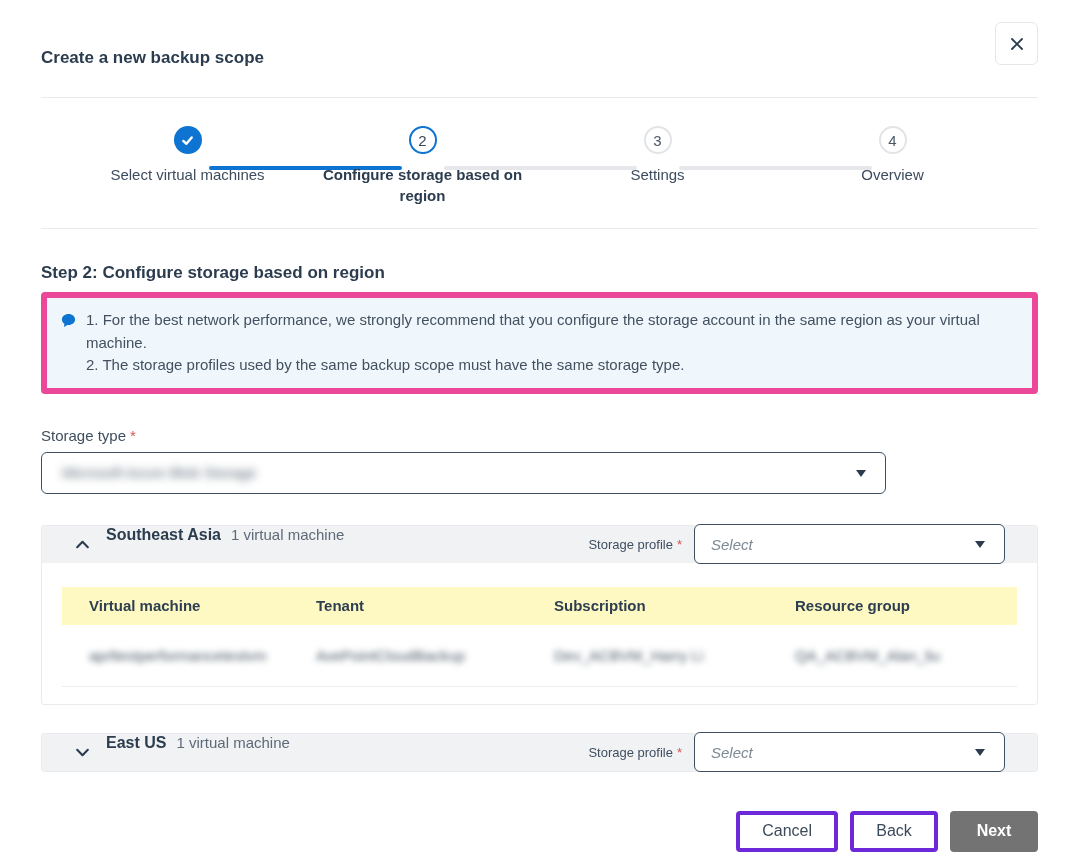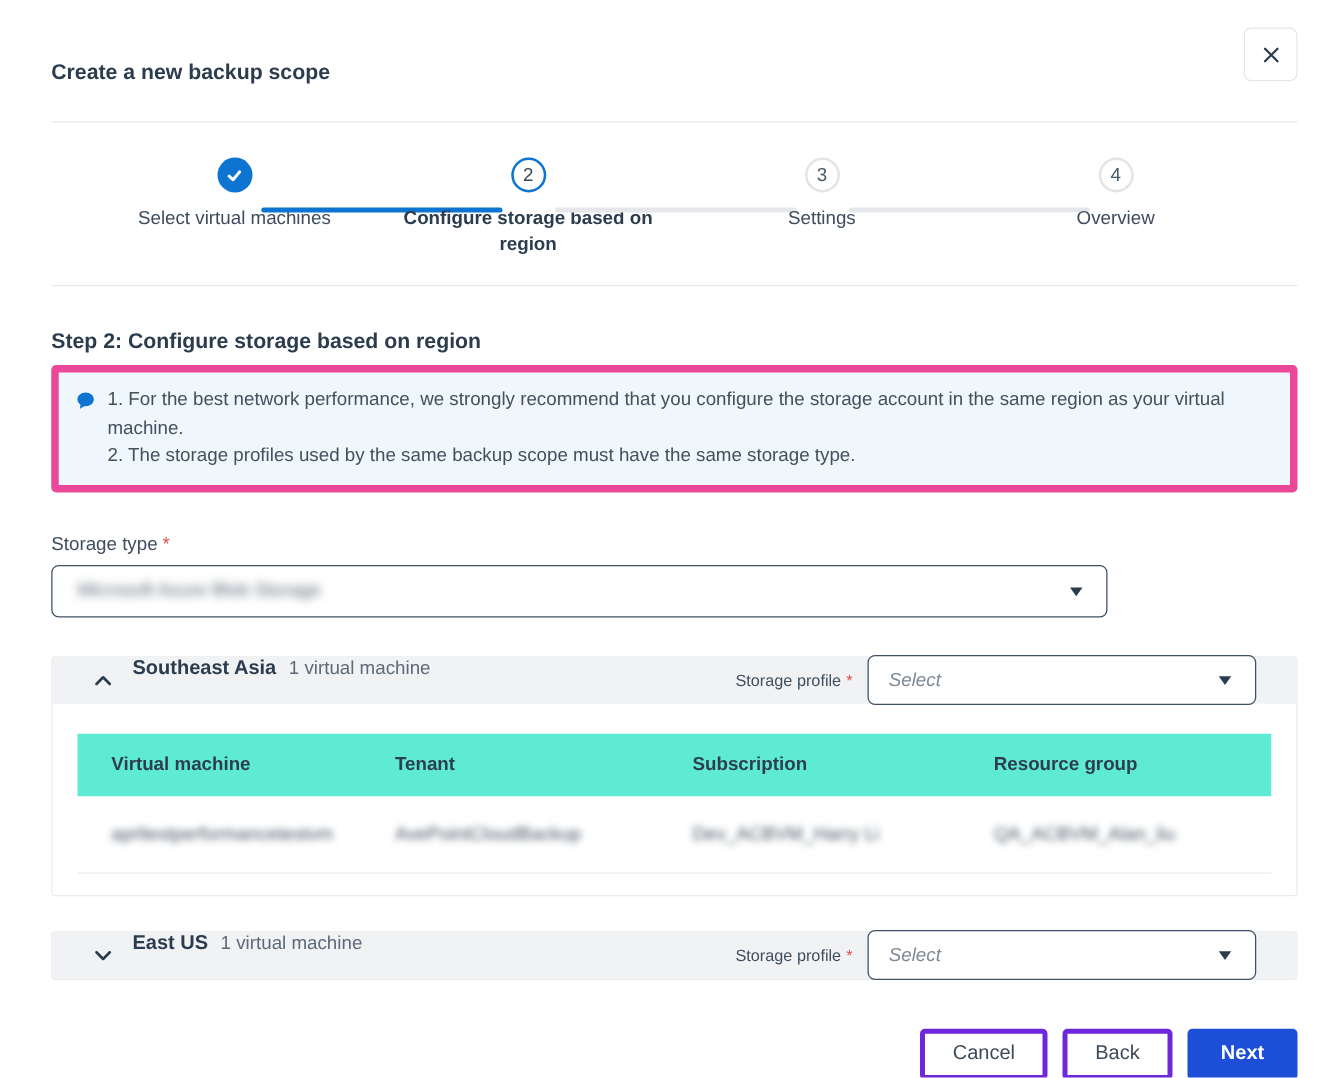--- a/index.html
+++ b/index.html
@@ -95,34 +95,34 @@
   .profile-select {
     position: relative; width: 311px; height: 40px;
     background: #fff; border: 1px solid #3e4f63; border-radius: 6px;
     display: flex; align-items: center; padding: 0 40px 0 16px;
     cursor: pointer;
   }
   .placeholder { font-size: 15px; font-style: italic; color: #7e8a96; }
 
   .region-body { padding: 24px 20px 17px 20px; }
   .vm-grid { display: grid; grid-template-columns: 227px 238px 241px 1fr; align-items: center; padding-left: 27px; }
-  .vm-grid-head { background: #5eead4; height: 50px; }
+  .vm-grid-head { background: #fef9c3; height: 38px; }
   .vm-grid-head .col { font-size: 15px; font-weight: bold; color: #2d3e50; }
   .vm-grid-row { height: 62px; border-bottom: 1px solid #ecedef; font-size: 15px; }
   .vm-grid-row .cell { filter: blur(3px); color: #4a5866; user-select: none; white-space: nowrap; overflow: hidden; }
 
   
   .footer { margin-top: 39px; display: flex; justify-content: flex-end; gap: 12px; padding-right: 27px; }
   .btn {
     height: 41px; min-width: 88px; padding: 0 22px;
     border-radius: 4px; font-size: 16px; font-family: "Liberation Sans", sans-serif;
     display: flex; align-items: center; justify-content: center; cursor: pointer;
   }
   .btn-secondary { background: #fff; border: 4px solid #6d28d9; color: #3b4a5a; }
-  .btn-primary  { background: #1d4ed8; border: none; color: #fff; font-weight: bold; }
+  .btn-primary  { background: #737373; border: none; color: #fff; font-weight: bold; }
 </style>
 </head>
 <body>
 
 <div class="dialog-header">
   <div class="dialog-title">Create a new backup scope</div>
 </div>
 <button class="close-btn">
   <span style="display:flex;">
     <svg width="16" height="16" viewBox="0 0 16 16">

